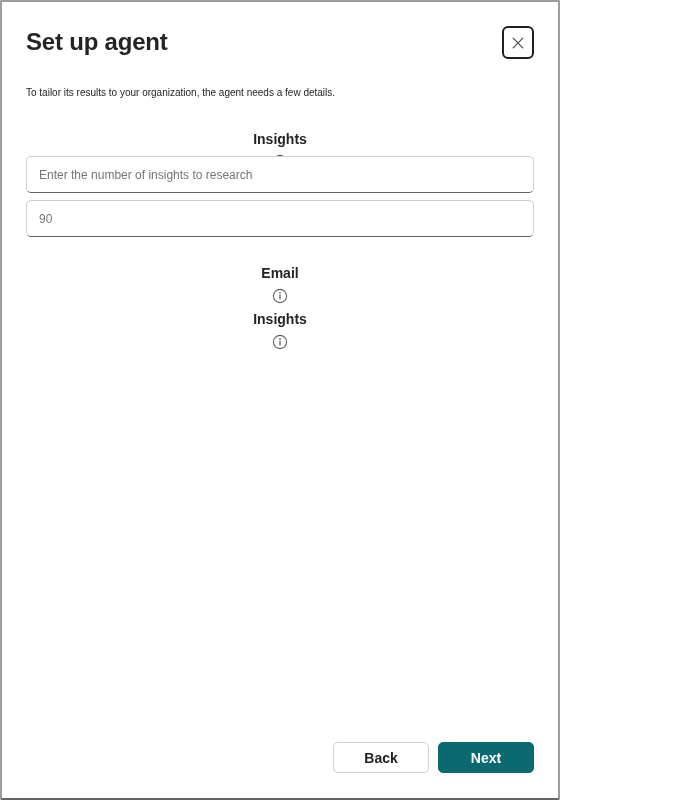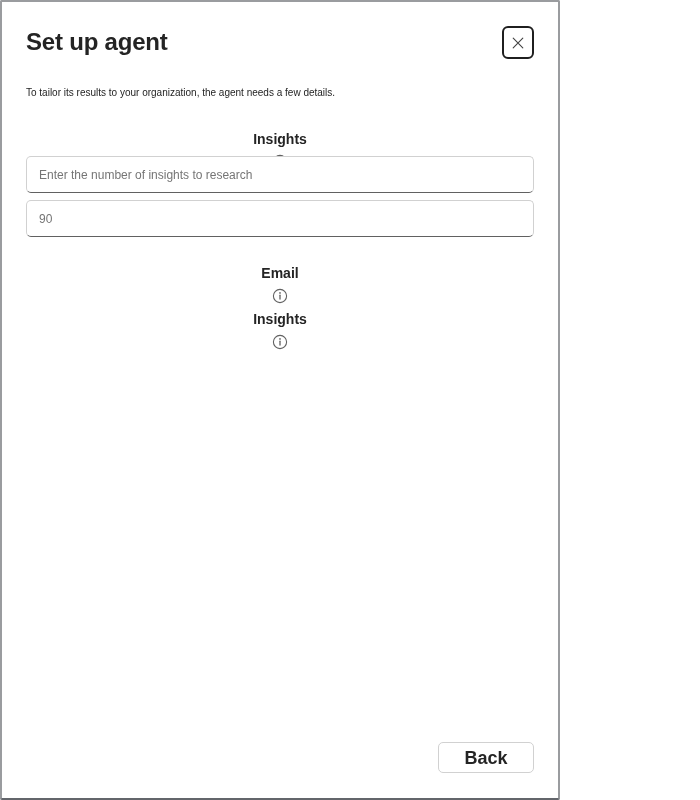--- a/index.html
+++ b/index.html
@@ -91,21 +91,21 @@
     right: 24px;
     bottom: 25px;
     display: flex;
     gap: 9px;
   }
   .btn {
     min-width: 96px;
     height: 31px;
     border-radius: 5px;
     font-family: "Liberation Sans", sans-serif;
-    font-size: 18px;
+    font-size: 14px;
     font-weight: 700;
     line-height: 20px;
     padding: 0 0;
     cursor: pointer;
     display: flex;
     align-items: center;
     justify-content: center;
   }
   .btn-secondary {
     background: #ffffff;
@@ -176,15 +176,16 @@
           <circle cx="8" cy="8" r="6.6" fill="none" stroke="#616161" stroke-width="1.1"></circle>
           <path d="M8 7.2 V11" stroke="#616161" stroke-width="1.3" stroke-linecap="round"></path>
           <circle cx="8" cy="4.9" r="0.85" fill="#616161"></circle>
         </svg>
       </span>
     </div>
   </div>
 
   <div class="footer">
     <button class="btn btn-secondary">Back</button>
+    <button class="btn btn-primary">Next</button>
   </div>
 
 </div>
 
 </body></html>

